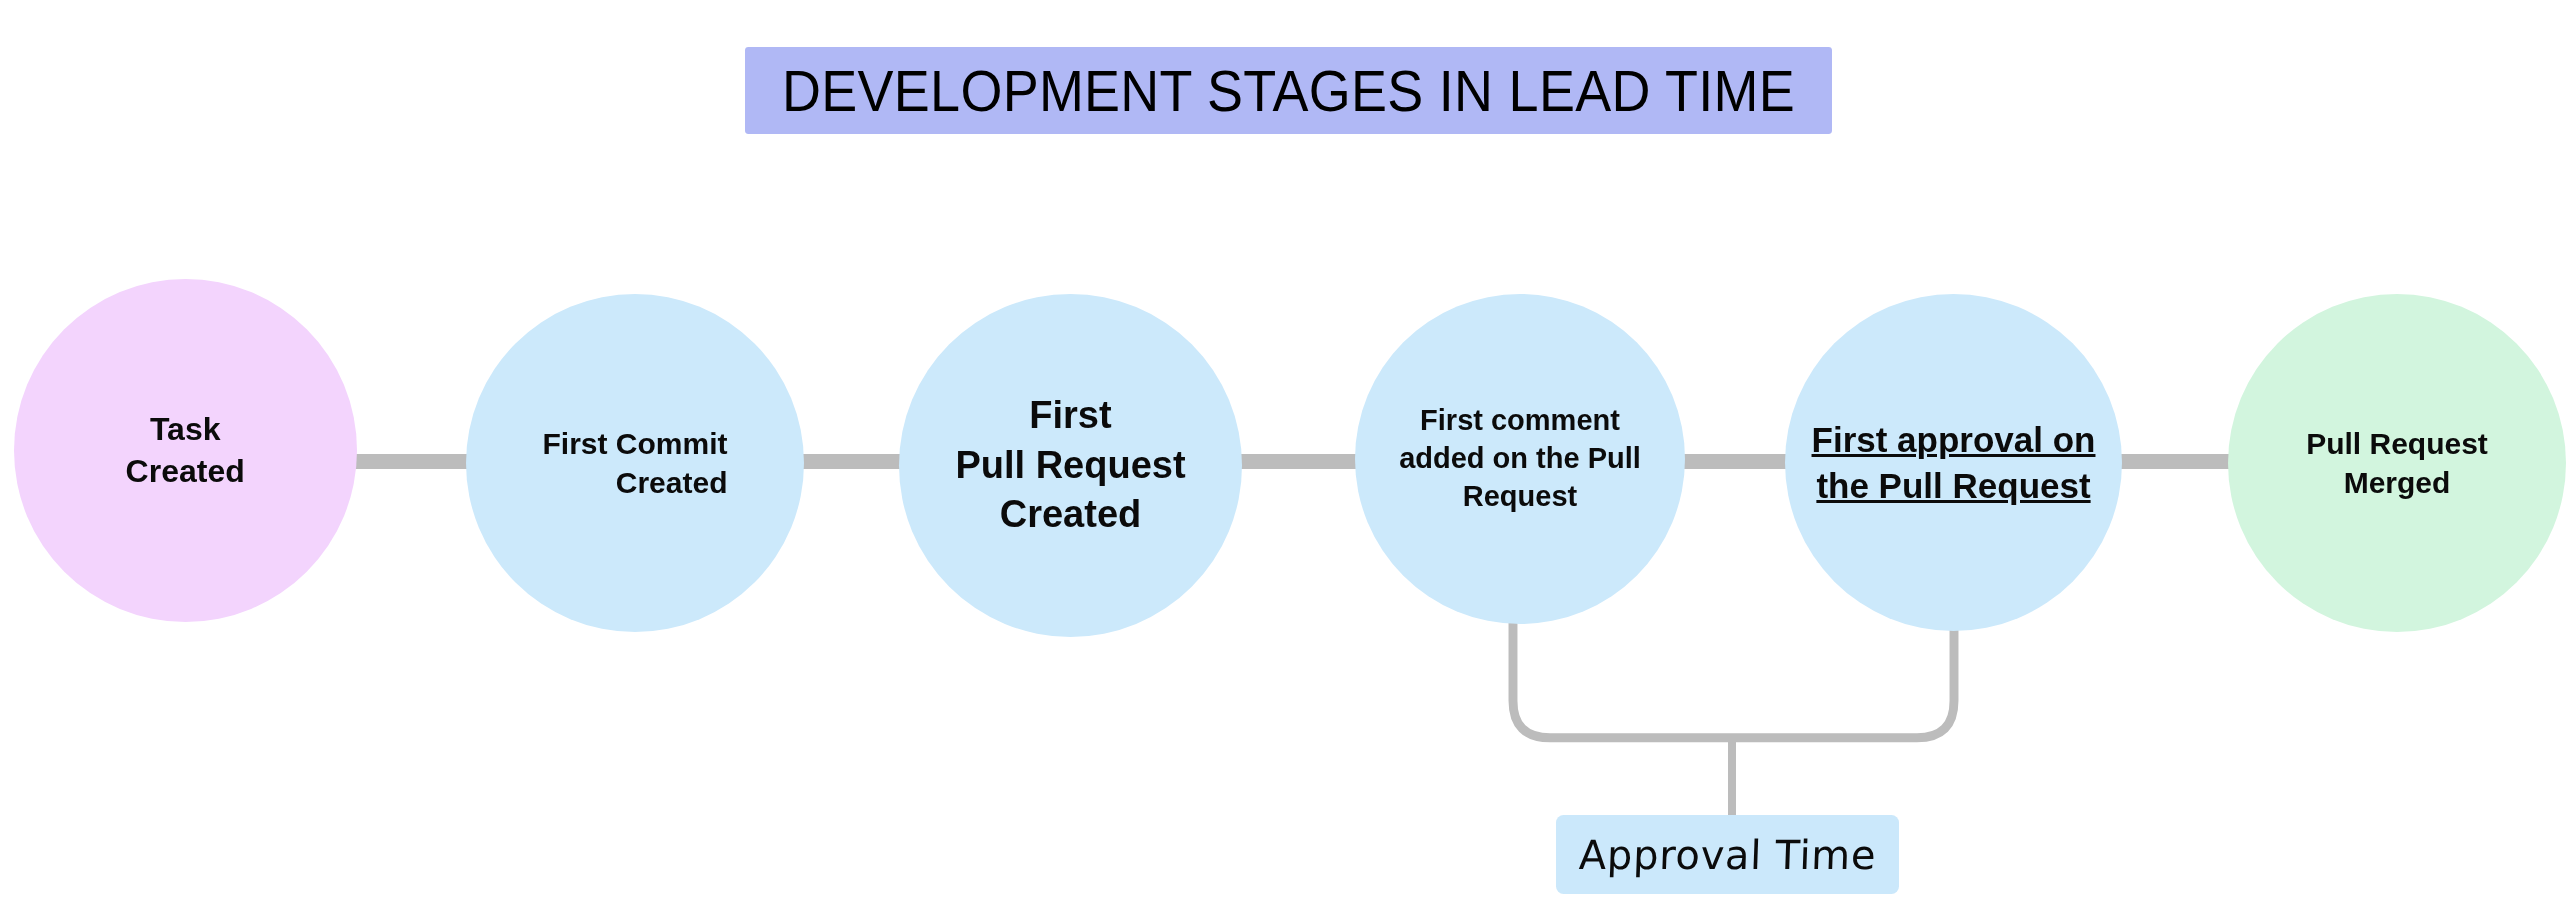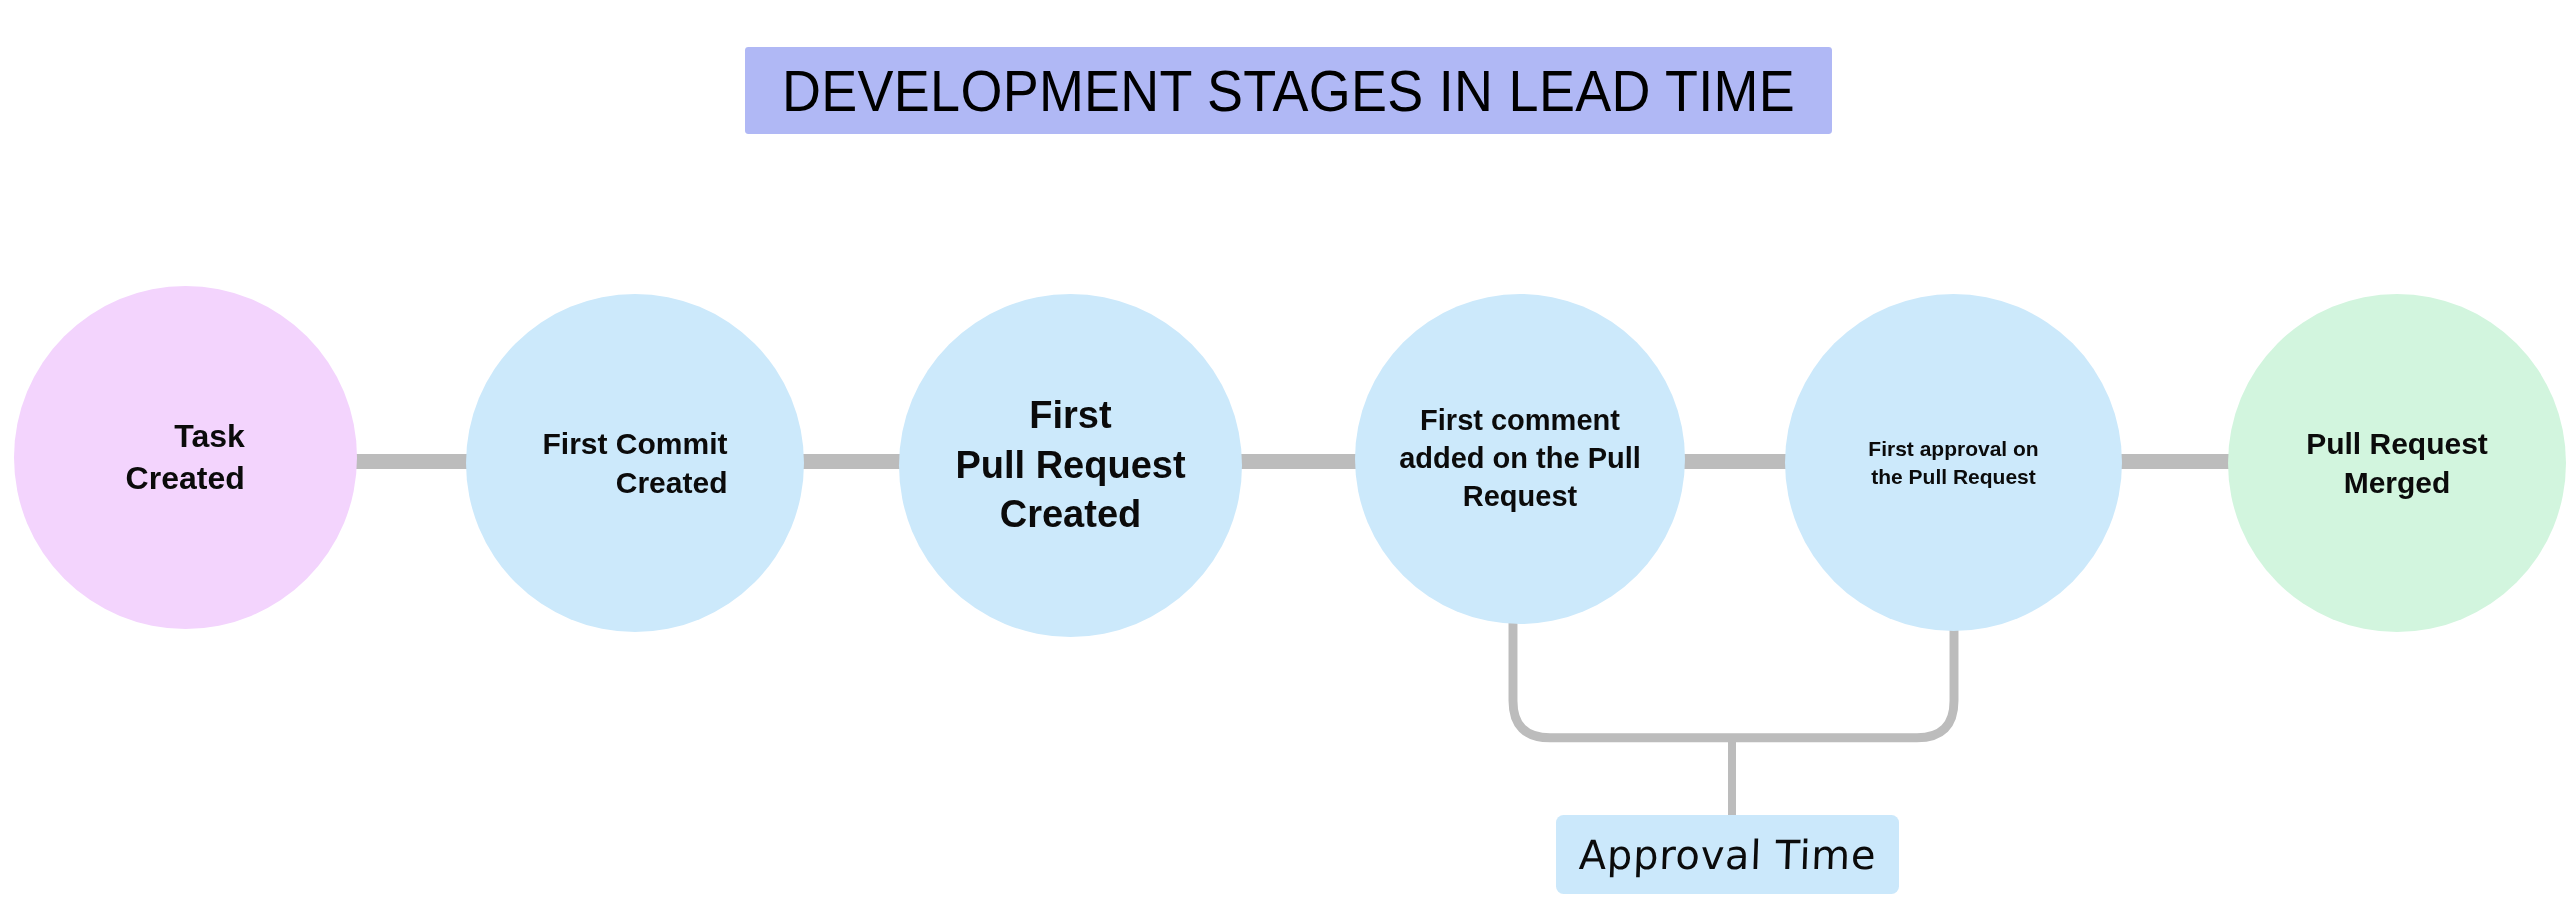--- a/index.html
+++ b/index.html
@@ -132,21 +132,21 @@
 
   <svg id="approval-bracket" viewBox="0 0 674 190" width="463" height="131" fill="none" xmlns="http://www.w3.org/2000/svg">
     <path d="M 16 0 L 16 120 Q 16 174 70 174 L 604 174 Q 658 174 658 120 L 658 0" stroke="#bcbcbc" stroke-width="13" fill="none" stroke-linecap="butt"></path>
   </svg>
   <div id="approval-stem"></div>
 
   <div id="approval-pill" style="background:#cbe8fb">
     <span id="approval-pill-label">Approval Time</span>
   </div>
 
-  <div class="node" style="left:13.7px; top:286px; width:343px; height:343px; background:#f3d4fd;text-align:right;">
+  <div class="node" style="left:13.7px; top:279px; width:343px; height:343px; background:#f3d4fd;">
     <span class="node-label" style="font-size:32px;">Task
 Created</span>
   </div>
 
   <div class="node" style="left:466px; top:294px; width:338px; height:338px; background:#cce9fb;">
     <span class="node-label" style="font-size:30px;text-align:right;">First Commit
 Created</span>
   </div>
 
   <div class="node" style="left:899px; top:294px; width:343px; height:343px; background:#cce9fb;">
@@ -155,21 +155,21 @@
 Created</span>
   </div>
 
   <div class="node" style="left:1355px; top:294px; width:330px; height:330px; background:#cce9fb;justify-content:center;">
     <span class="node-label" style="font-size:29px;">First comment
 added on the Pull
 Request</span>
   </div>
 
   <div class="node" style="left:1785px; top:294px; width:337px; height:337px; background:#cce9fb;">
-    <span class="node-label" style="font-size:21px;">First approval on
+    <span class="node-label" style="font-size:35px;text-decoration:underline;">First approval on
 the Pull Request</span>
   </div>
 
   <div class="node" style="left:2228px; top:294px; width:338px; height:338px; background:#d2f5de;">
     <span class="node-label" style="font-size:30px;">Pull Request
 Merged</span>
   </div>
 
 </div>
 

